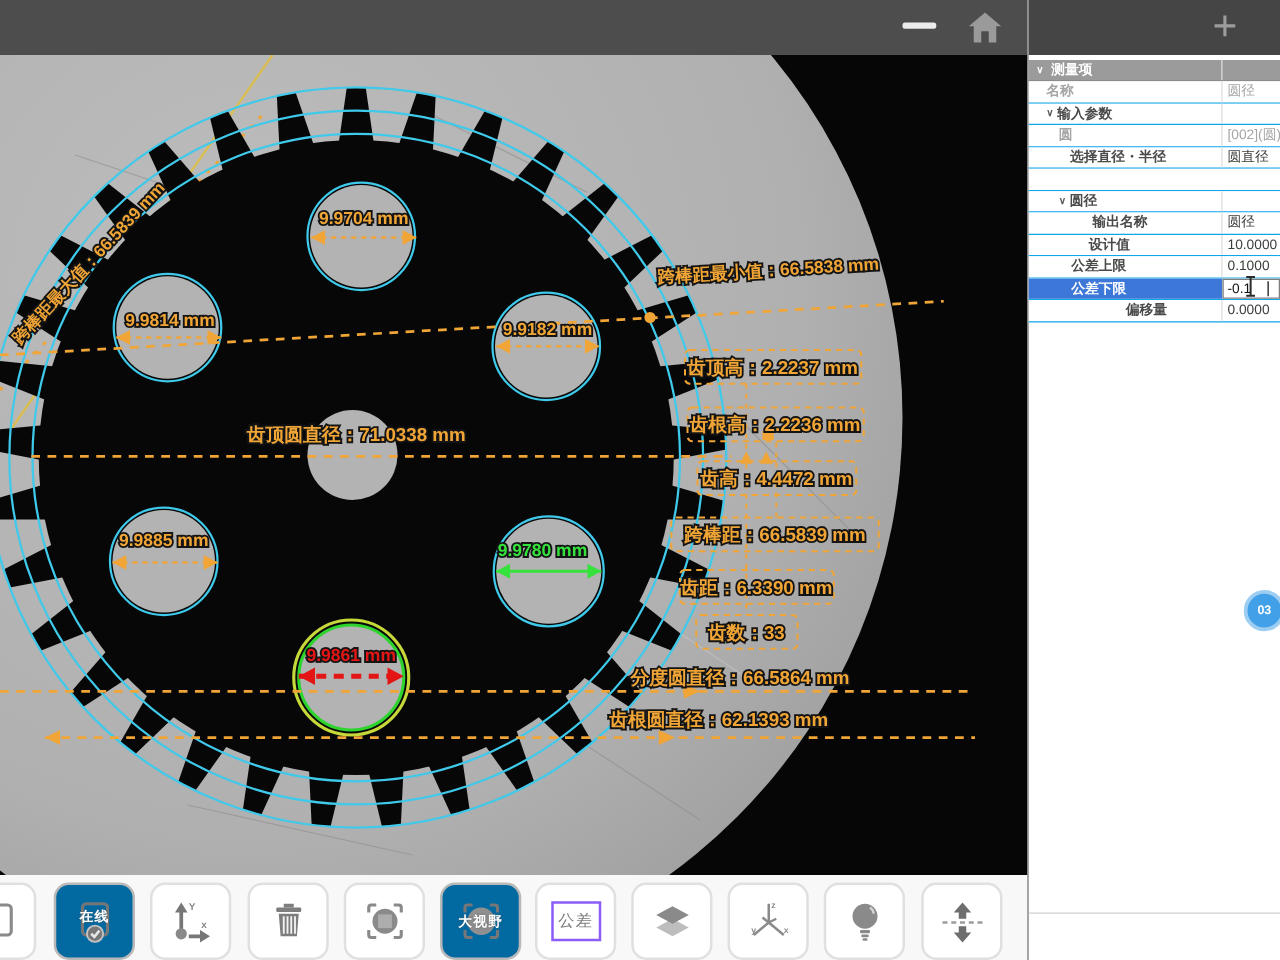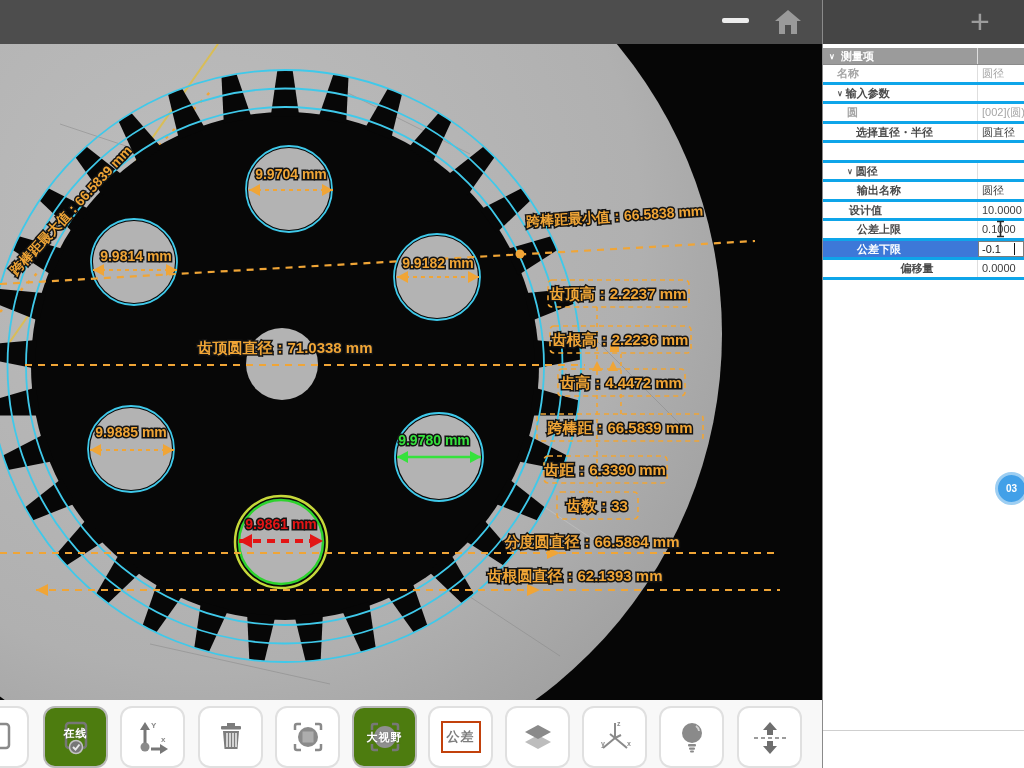--- a/index.html
+++ b/index.html
@@ -14,34 +14,34 @@
   
   #viewport{position:absolute;left:0;top:44px;width:822px;height:656px;background:#060606;}
   svg text.olabel{font-family:"Liberation Sans",sans-serif;font-weight:bold;fill:#f0a536;
     stroke:#141414;stroke-width:3px;paint-order:stroke;}
   svg text.green{fill:#35e23c;} svg text.red{fill:#e31515;}
 
   
   #toolbar{position:absolute;left:0;top:700px;width:822px;height:68px;background:#f8f8f8;}
   .tbtn{position:absolute;top:6px;width:65px;height:62px;box-sizing:border-box;background:#fff;
     border:2px solid #e0e0e0;border-radius:12px;display:flex;align-items:center;justify-content:center;}
-  .tbtn.active{background:#4d7c0f;border-color:#b9b9b9;}
+  .tbtn.active{background:#0369a1;border-color:#b9b9b9;}
   .tbtn .ovl{position:absolute;font-size:11px;font-weight:bold;color:#fff;letter-spacing:1px;
     text-shadow:0 0 2px rgba(90,90,90,.8);pointer-events:none;}
-  .tol-box{border:2px solid #c2410c;color:#7d7d7d;font-size:13px;font-weight:bold;
+  .tol-box{border:2px solid #8b5cf6;color:#7d7d7d;font-size:13px;font-weight:normal;
     padding:5px 4px;letter-spacing:1px;}
 
   
   #right-panel{position:absolute;left:822px;top:0;width:202px;height:768px;background:#fff;
     border-left:1px solid #8a8a8a;box-sizing:border-box;}
   #right-topbar{position:absolute;left:0;top:0;width:100%;height:44px;background:#454545;}
   #add-btn{position:absolute;left:140px;top:0px;width:34px;height:44px;color:#9c9c9c;
     font-size:34px;font-weight:300;text-align:center;line-height:42px;}
   #prop-grid{position:absolute;left:0;top:48px;width:100%;font-size:11px;color:#4a4a4a;}
-  .prow{display:flex;height:16.5px;line-height:16.5px;border-bottom:3px solid #0ea5e9;background:#fff;}
+  .prow{display:flex;height:16.5px;line-height:16.5px;border-bottom:1px solid #0ea5e9;background:#fff;}
   .prow.header{background:#9b9b9b;color:#fff;border-bottom:1px solid #8b8b8b;height:16px;line-height:16px;}
   .pcell-l{width:155px;box-sizing:border-box;border-right:1px solid #dedede;overflow:hidden;white-space:nowrap;font-weight:bold;}
   .pcell-v{flex:1;padding-left:4px;overflow:hidden;white-space:nowrap;color:#3c3c3c;}
   .gray .pcell-l,.gray .pcell-v{color:#a5a5a5;}
   .chev{display:inline-block;font-size:8px;color:#5a5a5a;margin-right:3px;transform:translateY(-1px);}
   .header .chev{color:#fff;}
   .sel .pcell-l{background:#3d78d8;color:#fff;border-right:none;}
   .editbox{flex:1;display:flex;align-items:center;border:1px solid #7d7d7d;background:#fff;
     padding-left:3px;color:#111;gap:12px;}
   .caret{width:1px;height:12px;background:#111;margin-left:1px;}
@@ -366,25 +366,25 @@
         </div>
         <div class="prow">
           <div class="pcell-l" style="padding-left: 8px; margin-top: 38px;"><span class="chev">∨</span><span>输出</span></div>
           <div class="pcell-v"></div>
         </div>
         <div class="prow">
           <div class="pcell-l" style="padding-left: 24px;"><span class="chev">∨</span><span>圆径</span></div>
           <div class="pcell-v"></div>
         </div>
         <div class="prow">
-          <div class="pcell-l" style="padding-left: 34px;"><span>输出名称</span></div>
+          <div class="pcell-l" style="padding-left: 51px;"><span>输出名称</span></div>
           <div class="pcell-v">圆径</div>
         </div>
         <div class="prow">
-          <div class="pcell-l" style="padding-left: 26px;"><span>设计值</span></div>
+          <div class="pcell-l" style="padding-left: 48px;"><span>设计值</span></div>
           <div class="pcell-v">10.0000</div>
         </div>
         <div class="prow">
           <div class="pcell-l" style="padding-left: 34px;"><span>公差上限</span></div>
           <div class="pcell-v">0.1000</div>
         </div>
         <div class="prow sel">
           <div class="pcell-l" style="padding-left: 34px;"><span>公差下限</span></div>
           <div class="editbox">
             <span>-0.1</span>

